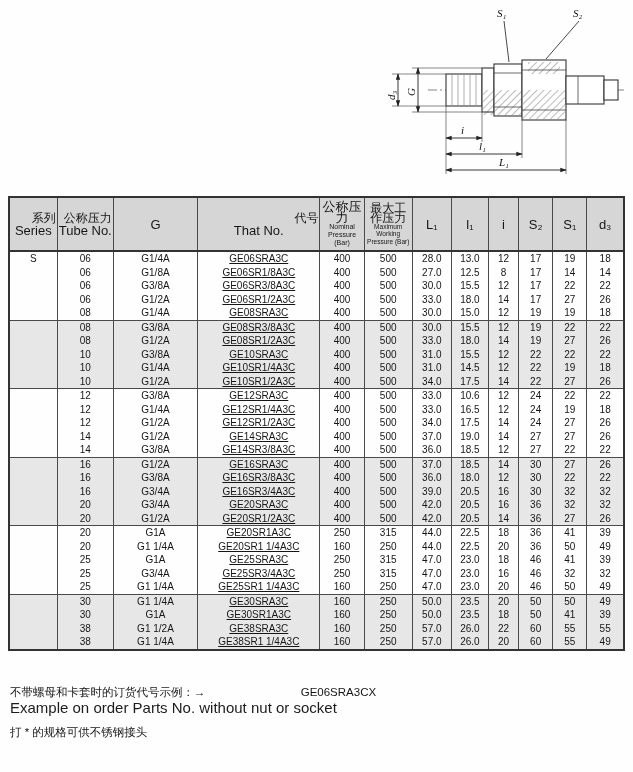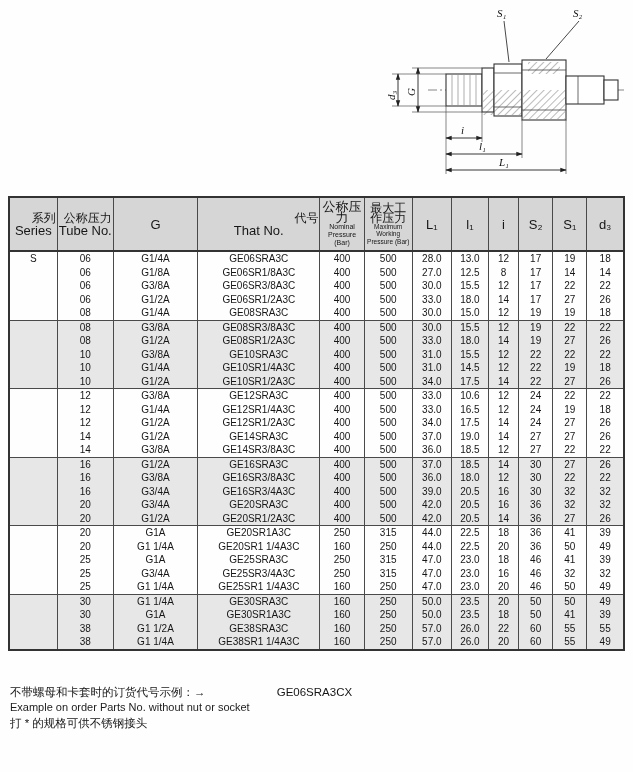--- a/index.html
+++ b/index.html
@@ -33,28 +33,28 @@
   .hz-xs { font-size:12px; line-height:10px; }
   .he-xxs { font-size:6.5px; line-height:7.5px; }
   .h-dim { font-size:13px; }
   .parts td { font-size:10px; height:13.5px; line-height:13.5px; padding:0 2px;
     text-align:center; white-space:nowrap; overflow:hidden; }
   .parts tr.shaded { background:#e7e7e7; }
   .parts tbody tr.group-start td { border-top:1px solid #4a4a4a; }
   .col-series { text-align:left; padding-left:10px; font-size:10.5px; }
   .col-tube { text-align:right; padding-right:15px; }
   .col-g { text-align:left; padding-left:8px; }
-  .col-part { text-align:left; padding-left:10px; }
+  .col-part { text-align:left; padding-left:10px;text-decoration:underline; }
 
   
   .footer { position:absolute; top:684px; left:10px; width:610px; }
   .f-zh { font-size:11.5px; line-height:16px; }
-  .f-en { font-size:11px; line-height:15px; color:#1c1c1c; }
-  .f-part { margin-left:68px; font-size:11.5px; }
-  .f-gap { }
+  .f-en { font-size:15px; line-height:15px; color:#1c1c1c; }
+  .f-part { margin-left:92px; font-size:11.5px; }
+  .f-gap { margin-top:9px; }
 </style>
 </head>
 <body>
 
 <div class="page">
 
   <div class="drawing">
     <svg class="draw-svg" viewBox="0 0 246 186">
       <defs>
         <pattern id="hatch" patternUnits="userSpaceOnUse" width="5" height="5" patternTransform="rotate(45)">

